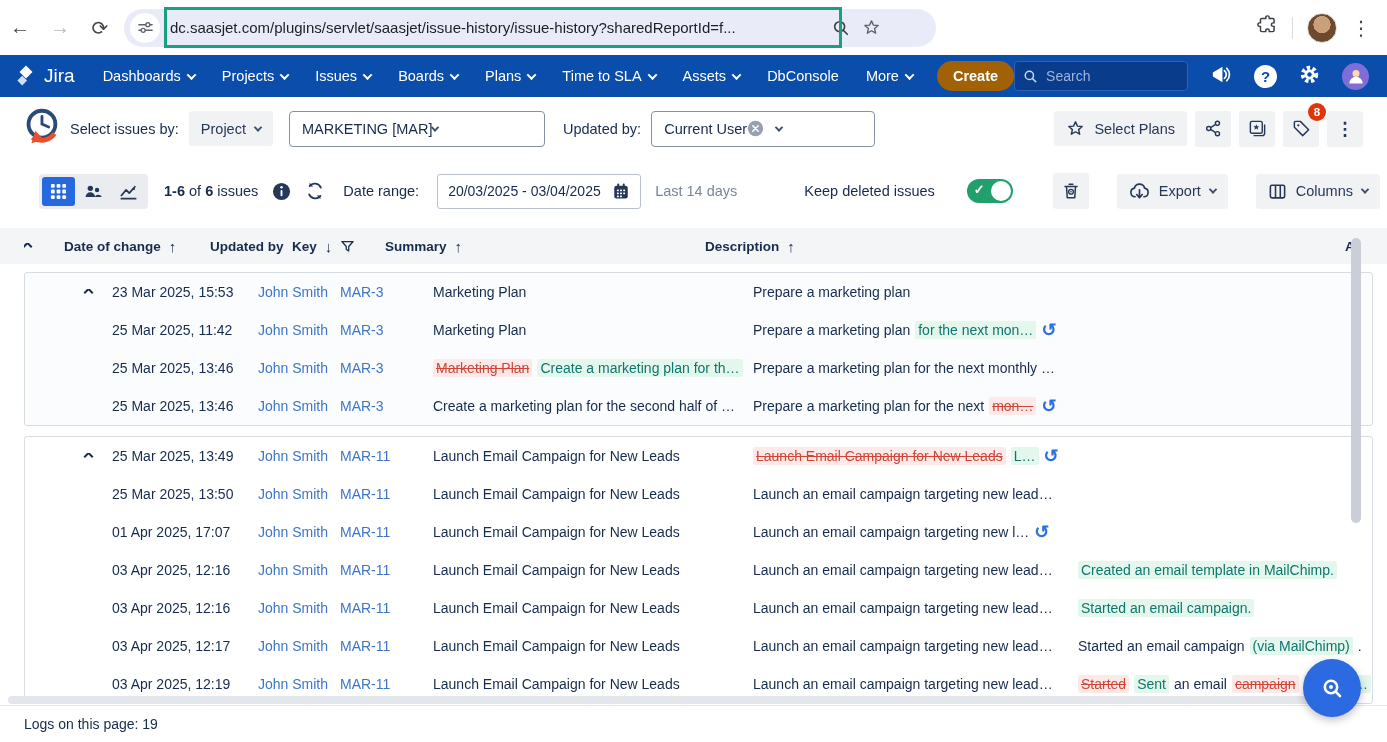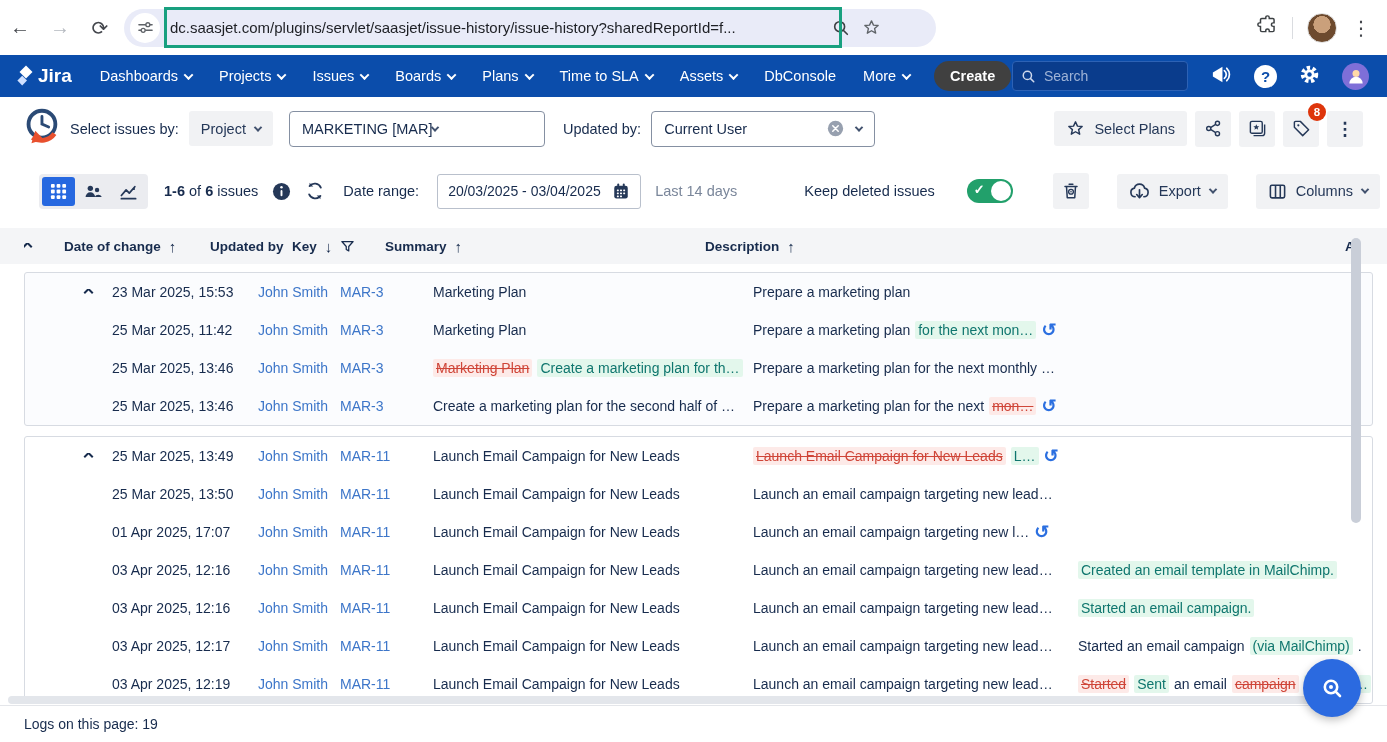--- a/index.html
+++ b/index.html
@@ -15,26 +15,26 @@
   #tunechip { width:30px; height:30px; border-radius:50%; background:#fff; display:flex; align-items:center; justify-content:center; margin-left:6px; }
   #annotation { position:absolute; left:40px; top:-2px; width:678px; height:41px; border:3px solid #18a07f; pointer-events:none; }
   #urltext { font-size:15px; color:#1d1f24; margin-left:10px; white-space:nowrap; overflow:hidden; width:650px; }
   .pill-ic { margin-left:12px; display:flex; align-items:center; }
   #chromeRight { margin-left:auto; display:flex; align-items:center; gap:14px; padding-right:16px; }
   #chromeDivider { width:1px; height:22px; background:#dadce0; }
   #chromeAvatar { width:30px; height:30px; border-radius:50%; background:radial-gradient(circle at 50% 38%, #caa07b 0 38%, #6d4a2e 39% 100%); border:1px solid #e0e0e0; }
 
   
   #jiranav { top:55px; left:0; width:1387px; height:42px; background:#0b4dab; display:flex; align-items:center; color:#fff; }
-  #jlogo { display:flex; align-items:center; margin-left:14px; font-size:19px; font-weight:bold; }
+  #jlogo { display:flex; align-items:center; gap:6px; margin-left:14px; font-size:19px; font-weight:normal; }
   #navitems { display:flex; align-items:center; margin-left:28px; gap:27px; font-size:14.5px; }
   .navitem { display:flex; align-items:center; gap:7px; cursor:pointer; white-space:nowrap; }
   .chev { display:inline-block; width:7px; height:7px; border-right:2px solid currentColor; border-bottom:2px solid currentColor; transform:rotate(45deg) translate(-1px,-1px); }
   .chev.up { transform:rotate(-135deg); }
-  #createbtn { margin-left:24px; background:#404040; color:#fff; font-weight:bold; font-size:14.5px; padding:7px 16px; border-radius:15px; cursor:pointer; }
+  #createbtn { margin-left:24px; background:#a16207; color:#fff; font-weight:bold; font-size:14.5px; padding:7px 16px; border-radius:15px; cursor:pointer; }
   #navsearch { margin-left:auto; width:176px; height:30px; background:#0a3c8c; border:1px solid #2d62b5; border-radius:4px; display:flex; align-items:center; padding:0 8px; gap:8px; }
   #navsearch input { background:transparent; border:none; outline:none; color:#cfd9ec; font-size:14px; width:130px; font-family:"Liberation Sans", sans-serif; }
   #navsearch input::placeholder { color:#9fb3d6; }
   #navicons { display:flex; align-items:center; gap:21px; margin:0 18px 0 22px; }
   #helpcirc { width:23px; height:23px; border-radius:50%; background:#fff; color:#0b4dab; font-weight:bold; font-size:15px; display:flex; align-items:center; justify-content:center; }
   #jiraAvatar { width:27px; height:27px; border-radius:50%; background:#7e6fd8; display:flex; align-items:center; justify-content:center; overflow:hidden; }
 
   
   #filterbar { top:97px; left:0; width:1387px; height:63px; display:flex; align-items:center; }
   #applogo { margin-left:18px; }
@@ -229,21 +229,21 @@
   <span class="lbl" style="margin-left:6px">Select issues by:</span>
   <div class="graybtn" style="margin-left:10px">
     <span>Project</span>
       <span class="chev"></span>
   </div>
   <div class="select" style="margin-left:16px; width:256px; justify-content:flex-start">
     <span>MARKETING [MAR]</span>
       <span class="chev"></span>
   </div>
   <span class="lbl" style="margin-left:18px">Updated by:</span>
-  <div class="select" style="margin-left:10px; width:224px; justify-content:space-between">
+  <div class="select" style="margin-left:10px; width:224px; justify-content:flex-start">
     <span>Current User</span>
     <span style="display:flex;align-items:center;gap:12px">
       <svg width="17" height="17" viewBox="0 0 20 20">
           <circle cx="10" cy="10" r="9" fill="#97a0af"></circle>
           <path d="m6.8 6.8 6.4 6.4m0-6.4-6.4 6.4" stroke="#fff" stroke-width="1.8" stroke-linecap="round"></path>
         </svg>
       <span class="chev"></span>
     </span>
   </div>
   <div id="fRight">

